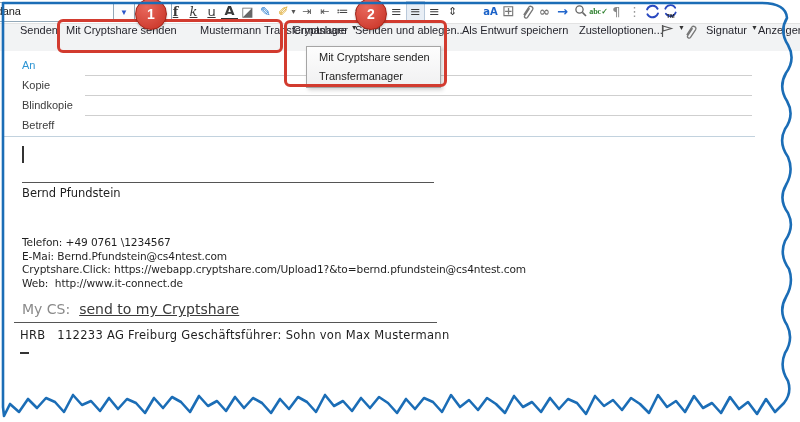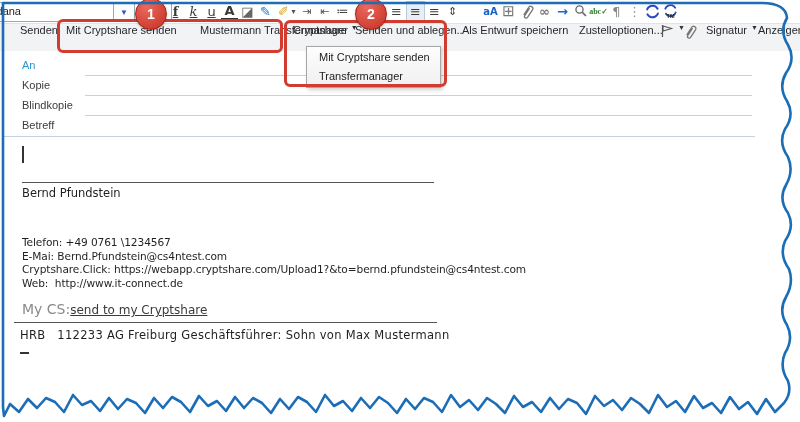--- a/index.html
+++ b/index.html
@@ -60,21 +60,21 @@
   .sep{position:absolute;border-top:1.4px solid #555;}
   .sep-1{left:22px;top:45px;width:412px;}
   .sep-2{left:14px;top:185px;width:423px;}
   .bline{position:absolute;left:22px;white-space:pre;}
   .bl-0{top:49px;font-size:11.5px;}
   .bl-1{top:72px;font-size:11.5px;}
   .contact{position:absolute;left:22px;top:99px;font-size:10.6px;line-height:13.6px;
            white-space:pre;letter-spacing:-0.1px;}
   .mycs{position:absolute;left:22px;top:162px;}
   .mycs-label{font-size:14px;color:#8a8a8a;}
-  .mycs-link{font-size:12px;color:#3a3a3a;text-decoration:underline;margin-left:0;}
+  .mycs-link{font-size:14px;color:#3a3a3a;text-decoration:underline;margin-left:9px;}
   .hrb{position:absolute;left:20px;top:191px;font-size:11.5px;letter-spacing:0.3px;white-space:pre;}
   .stray-dash{position:absolute;left:20px;top:215px;width:9px;height:2px;background:#333;}
   
   .anno-box{position:absolute;border:3px solid #d23b2f;border-radius:6px;z-index:40;pointer-events:none;}
   .box-1{left:57px;top:19px;width:220px;height:28px;}
   .box-2{left:284px;top:20px;width:157px;height:61px;}
   .badge{position:absolute;width:30px;height:30px;border-radius:50%;z-index:45;
          background:radial-gradient(circle at 35% 28%,#e9695d,#c62f22);
          border:1px solid #a02318;color:#fff;display:flex;align-items:center;justify-content:center;
          font:bold 14px "Liberation Sans",sans-serif;box-shadow:0 1px 2px rgba(0,0,0,.25);}

